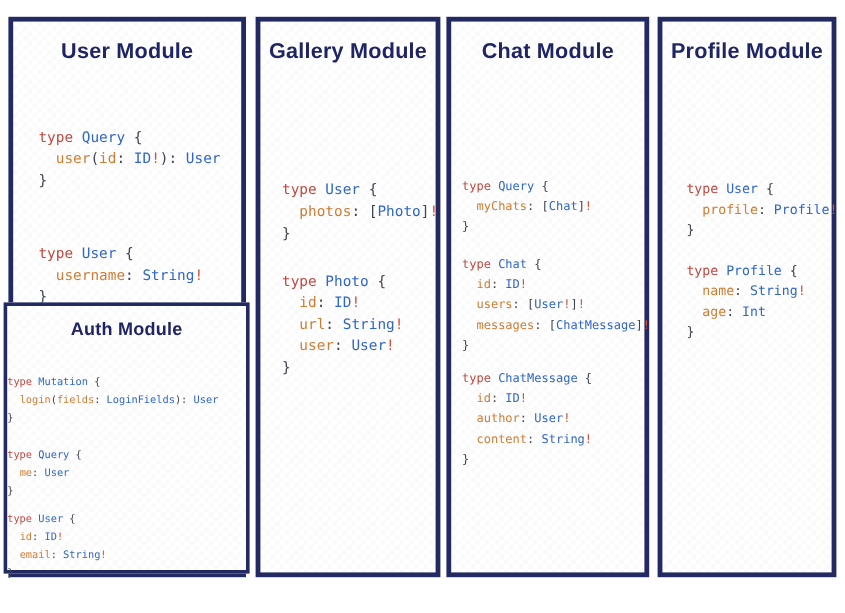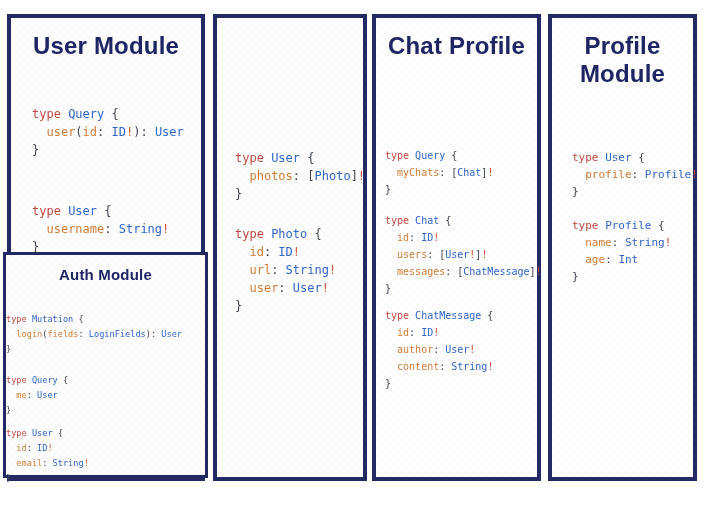--- a/index.html
+++ b/index.html
@@ -25,21 +25,21 @@
   }
   #panel-user    { left: 7px;   top: 14px;  width: 198px; height: 467px; }
   #panel-gallery { left: 213px; top: 14px;  width: 154px; height: 467px; }
   #panel-chat    { left: 372px; top: 14px;  width: 169px; height: 467px; }
   #panel-profile { left: 548px; top: 14px;  width: 149px; height: 467px; }
   #panel-auth    { left: 3px;   top: 252px; width: 205px; height: 226px; border-width: 3px; z-index: 2; }
 
   .panel-title {
     margin-top: 14px;
     text-align: center;
-    font-size: 24px;
+    font-size: 18px;
     font-weight: 800;
     letter-spacing: 0.2px;
     color: var(--title, #1f2464);
   }
   #panel-auth .panel-title { margin-top: 11px; font-size: 15px; }
 
   .code-block {
     position: absolute;
     font-family: "DejaVu Sans Mono", monospace;
     font-size: 12px;
@@ -89,26 +89,27 @@
   </div>
 
   <div class="panel" id="panel-auth">
     <div class="panel-title">Auth Module</div>
     <div class="code-block" id="auth-b1"><div><span class="k">type </span><span class="t">Mutation </span><span class="p">{</span></div><div><span class="p">  </span><span class="f">login</span><span class="p">(</span><span class="f">fields</span><span class="p">: </span><span class="t">LoginFields</span><span class="p">): </span><span class="t">User</span></div><div><span class="p">}</span></div></div>
     <div class="code-block" id="auth-b2"><div><span class="k">type </span><span class="t">Query </span><span class="p">{</span></div><div><span class="p">  </span><span class="f">me</span><span class="p">: </span><span class="t">User</span></div><div><span class="p">}</span></div></div>
     <div class="code-block" id="auth-b3"><div><span class="k">type </span><span class="t">User </span><span class="p">{</span></div><div><span class="p">  </span><span class="f">id</span><span class="p">: </span><span class="t">ID</span><span class="b">!</span></div><div><span class="p">  </span><span class="f">email</span><span class="p">: </span><span class="t">String</span><span class="b">!</span></div><div><span class="p">}</span></div></div>
   </div>
 
   <div class="panel" id="panel-gallery">
+    <div class="panel-title">Gallery Module</div>
     <div class="code-block" id="gallery-b1"><div><span class="k">type </span><span class="t">User </span><span class="p">{</span></div><div><span class="p">  </span><span class="f">photos</span><span class="p">: [</span><span class="t">Photo</span><span class="p">]</span><span class="b">!</span></div><div><span class="p">}</span></div></div>
     <div class="code-block" id="gallery-b2"><div><span class="k">type </span><span class="t">Photo </span><span class="p">{</span></div><div><span class="p">  </span><span class="f">id</span><span class="p">: </span><span class="t">ID</span><span class="b">!</span></div><div><span class="p">  </span><span class="f">url</span><span class="p">: </span><span class="t">String</span><span class="b">!</span></div><div><span class="p">  </span><span class="f">user</span><span class="p">: </span><span class="t">User</span><span class="b">!</span></div><div><span class="p">}</span></div></div>
   </div>
 
   <div class="panel" id="panel-chat">
-    <div class="panel-title">Chat Profile</div>
+    <div class="panel-title">Chat Module</div>
     <div class="code-block" id="chat-b1"><div><span class="k">type </span><span class="t">Query </span><span class="p">{</span></div><div><span class="p">  </span><span class="f">myChats</span><span class="p">: [</span><span class="t">Chat</span><span class="p">]</span><span class="b">!</span></div><div><span class="p">}</span></div></div>
     <div class="code-block" id="chat-b2"><div><span class="k">type </span><span class="t">Chat </span><span class="p">{</span></div><div><span class="p">  </span><span class="f">id</span><span class="p">: </span><span class="t">ID</span><span class="b">!</span></div><div><span class="p">  </span><span class="f">users</span><span class="p">: [</span><span class="t">User</span><span class="b">!</span><span class="p">]</span><span class="b">!</span></div><div><span class="p">  </span><span class="f">messages</span><span class="p">: [</span><span class="t">ChatMessage</span><span class="p">]</span><span class="b">!</span></div><div><span class="p">}</span></div></div>
     <div class="code-block" id="chat-b3"><div><span class="k">type </span><span class="t">ChatMessage </span><span class="p">{</span></div><div><span class="p">  </span><span class="f">id</span><span class="p">: </span><span class="t">ID</span><span class="b">!</span></div><div><span class="p">  </span><span class="f">author</span><span class="p">: </span><span class="t">User</span><span class="b">!</span></div><div><span class="p">  </span><span class="f">content</span><span class="p">: </span><span class="t">String</span><span class="b">!</span></div><div><span class="p">}</span></div></div>
   </div>
 
   <div class="panel" id="panel-profile">
     <div class="panel-title">Profile Module</div>
     <div class="code-block" id="profile-b1"><div><span class="k">type </span><span class="t">User </span><span class="p">{</span></div><div><span class="p">  </span><span class="f">profile</span><span class="p">: </span><span class="t">Profile</span><span class="b">!</span></div><div><span class="p">}</span></div></div>
     <div class="code-block" id="profile-b2"><div><span class="k">type </span><span class="t">Profile </span><span class="p">{</span></div><div><span class="p">  </span><span class="f">name</span><span class="p">: </span><span class="t">String</span><span class="b">!</span></div><div><span class="p">  </span><span class="f">age</span><span class="p">: </span><span class="t">Int</span></div><div><span class="p">}</span></div></div>
   </div>

